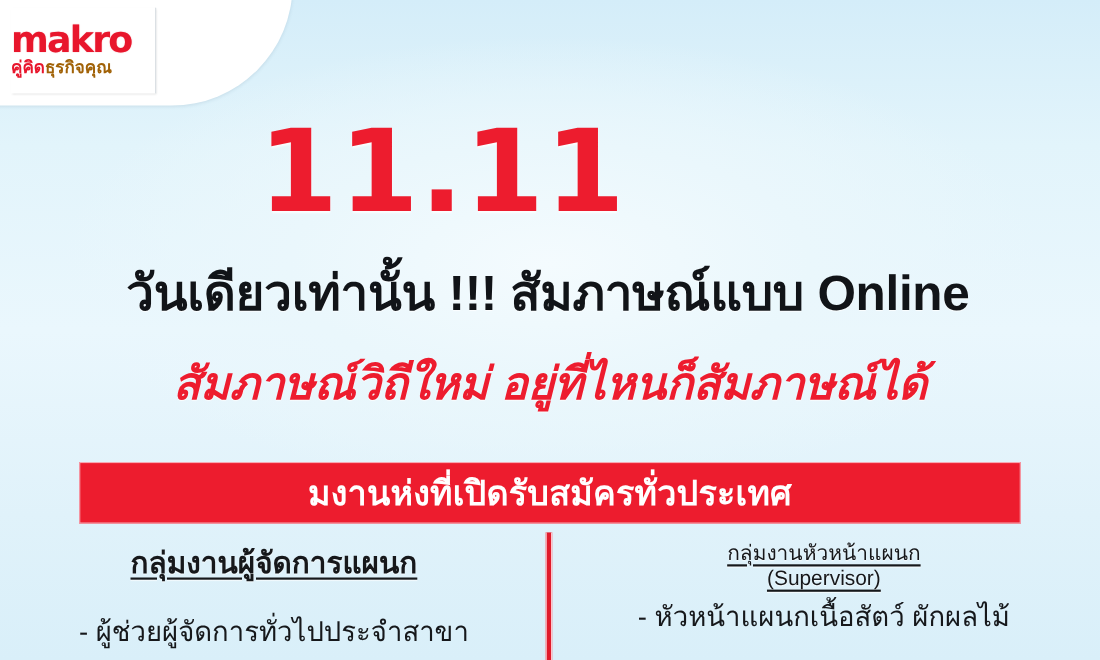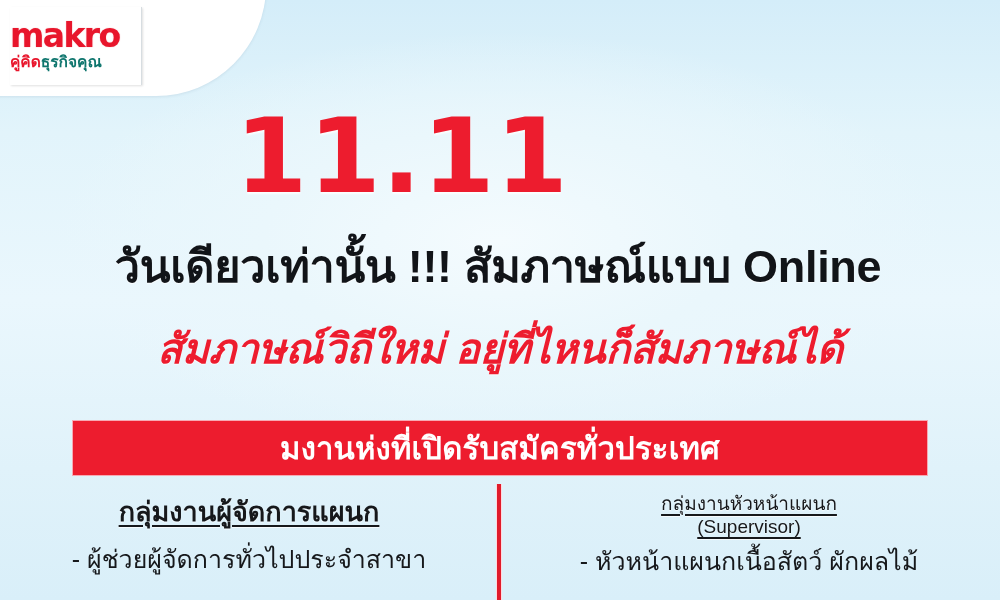--- a/index.html
+++ b/index.html
@@ -63,21 +63,21 @@
     text-shadow: 0 0 1px rgba(232,22,44,0.55);
   }
   .logo-tagline {
     font-size: 15.5px;
     font-weight: 700;
     line-height: 1.05;
     margin-top: 2px;
     white-space: nowrap;
   }
   .logo-tagline .tg-red { color: #e8162c; }
-  .logo-tagline .tg-dark { color: #0f766e; }
+  .logo-tagline .tg-dark { color: #a16207; }
 
   
   .headline-stack {
     position: absolute;
     left: 0;
     top: 0;
     width: 1000px;
     text-align: center;
     z-index: 3;
   }
@@ -207,21 +207,21 @@
     white-space: nowrap;
     text-shadow: 0 1px 1px rgba(255,255,255,0.75);
     text-align: right;
   }
   .col-list {
     margin: 0;
     padding: 0;
     list-style: none;
     width: 100%;
   }
-  .col-left .col-list { margin-top: 16px; }
+  .col-left .col-list { margin-top: 32px; }
   .col-right .col-list { margin-top: 8px; }
   .col-item {
     font-size: 25px;
     font-weight: 400;
     line-height: 1.25;
     color: #16181b;
     text-align: center;
     white-space: nowrap;
   }
   .col-left .col-item { text-align: center; }

